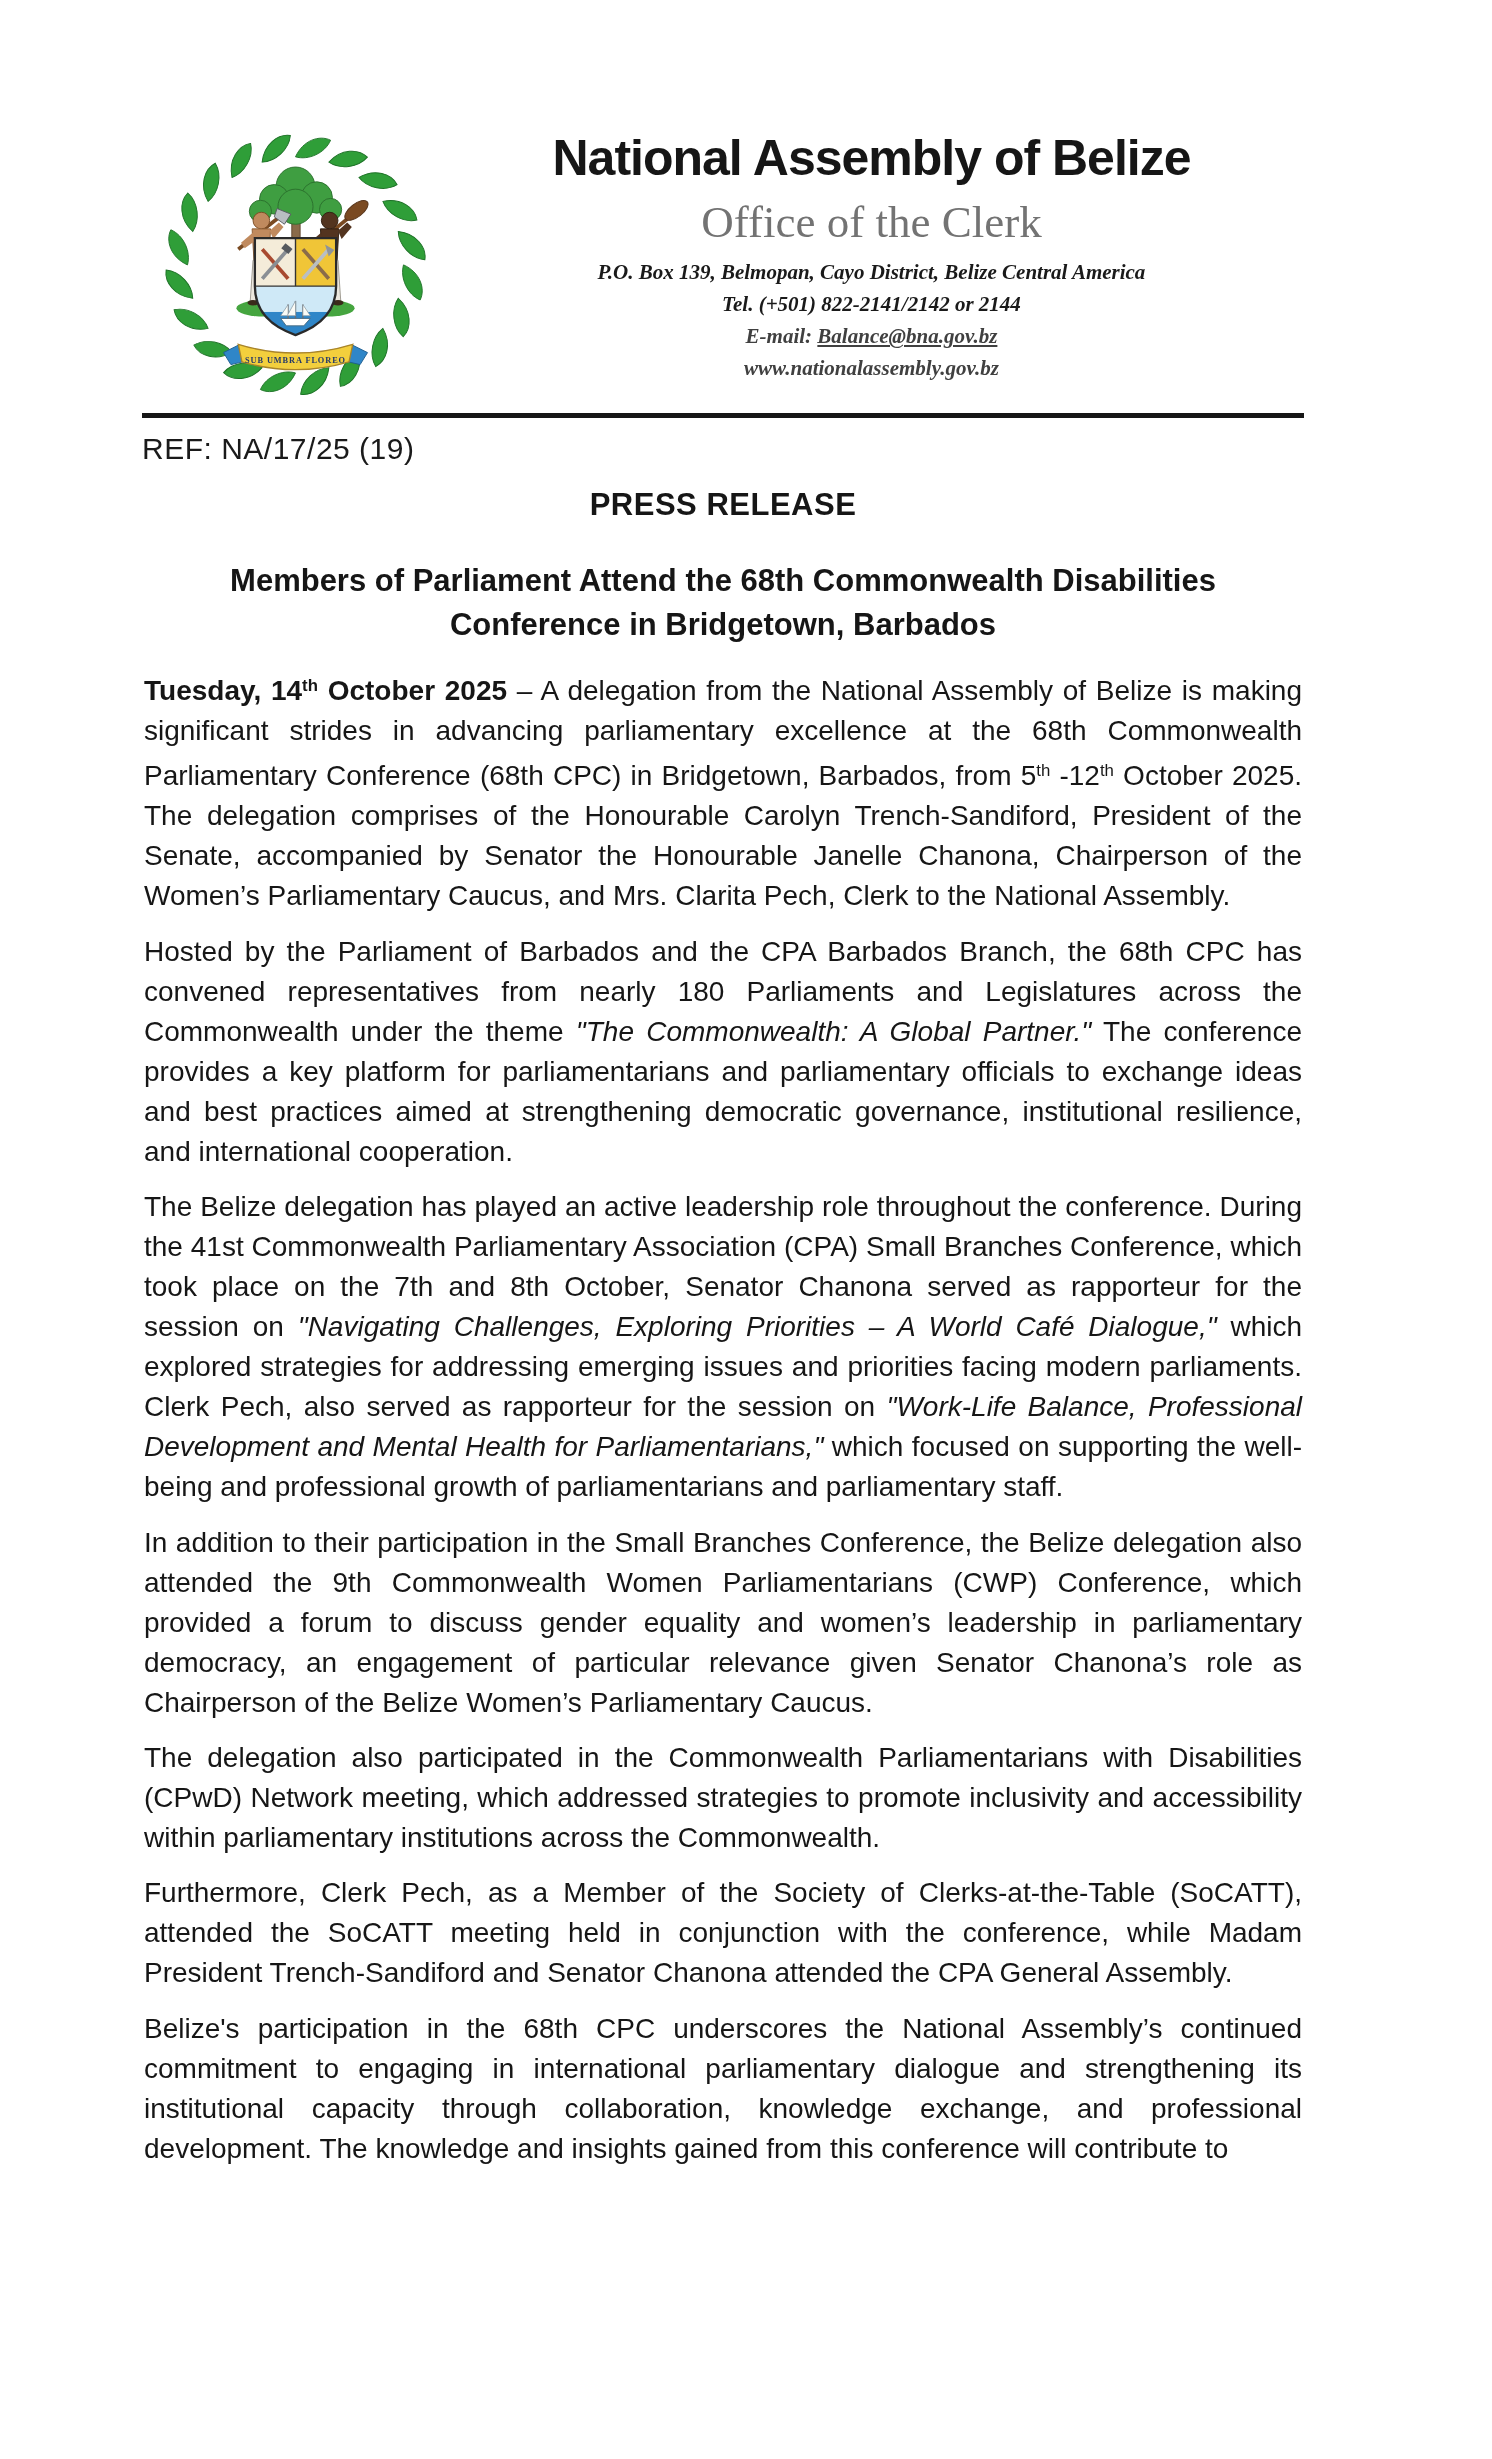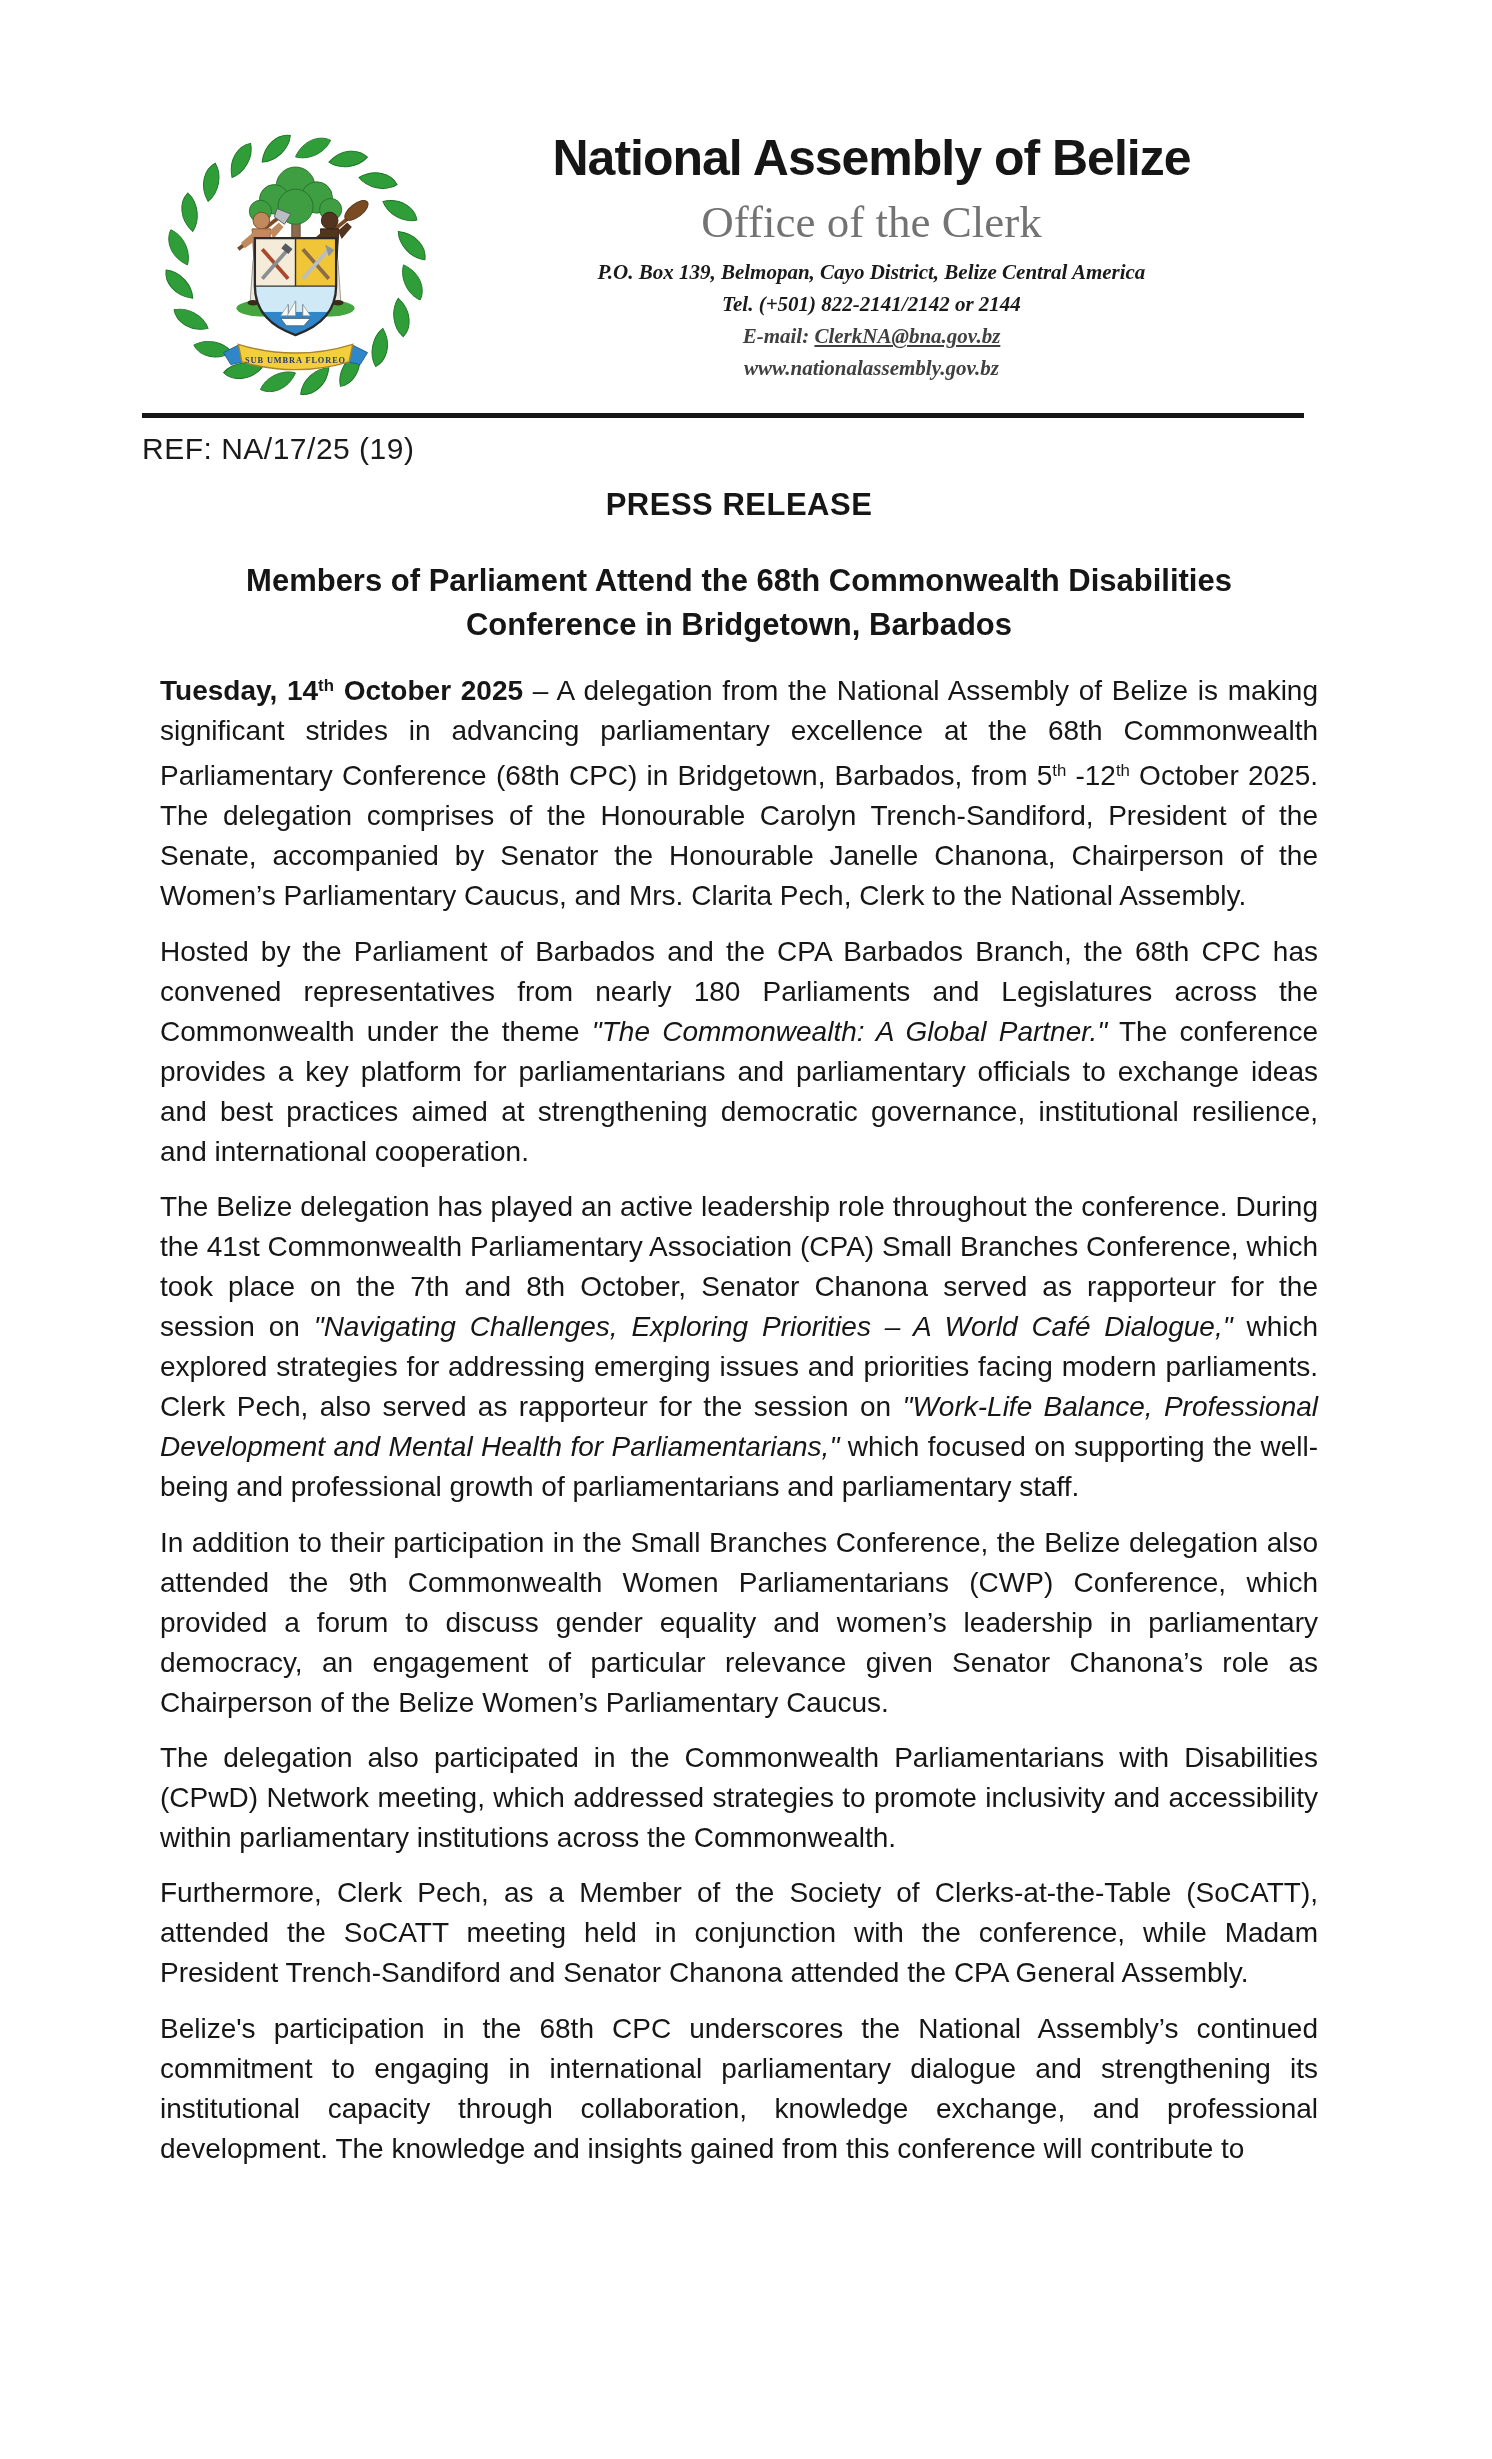--- a/index.html
+++ b/index.html
@@ -37,21 +37,21 @@
   .header-rule{
     position:absolute;left:142px;top:413px;width:1162px;height:4.8px;
     background:#161616;
   }
   .ref-line{
     position:absolute;left:142px;top:432px;
     font-size:30px;color:#1a1a1a;letter-spacing:0.5px;
   }
   
   .content{
-    position:absolute;left:160px;top:484px;width:1158px;
+    position:absolute;left:144px;top:484px;width:1158px;
     font-size:28px;line-height:40px;color:#161616;
   }
   .h-press{
     text-align:center;font-weight:bold;font-size:31px;line-height:42px;
     margin:0 0 33px 0;letter-spacing:0.5px;
   }
   .headline{
     text-align:center;font-weight:bold;font-size:31px;line-height:44px;
     margin:0 0 19px 0;
   }
@@ -180,21 +180,21 @@
       <text class="motto-text" x="150" y="251" font-size="9" text-anchor="middle" fill="#23386b">SUB UMBRA FLOREO</text>
     </g>
   </svg>
 
   <div class="header-text">
     <div class="org-name">National Assembly of Belize</div>
     <div class="office-name">Office of the Clerk</div>
     <div class="contact first">P.O. Box 139, Belmopan, Cayo District, Belize Central America</div>
     <div class="contact">Tel. (+501) 822-2141/2142 or 2144</div>
     <div class="contact">
-      <span class="blue">E-mail: </span><span class="blue email-link">ClerkNA@bna.gov.bz</span>
+      <span class="blue">E-mail: </span><span class="blue email-link">Balance@bna.gov.bz</span>
     </div>
     <div class="contact">
       <span class="blue web-link">www.nationalassembly.gov.bz</span>
     </div>
   </div>
 
   <div class="header-rule"></div>
 
   <div class="ref-line">REF: NA/17/25 (19)</div>
 

